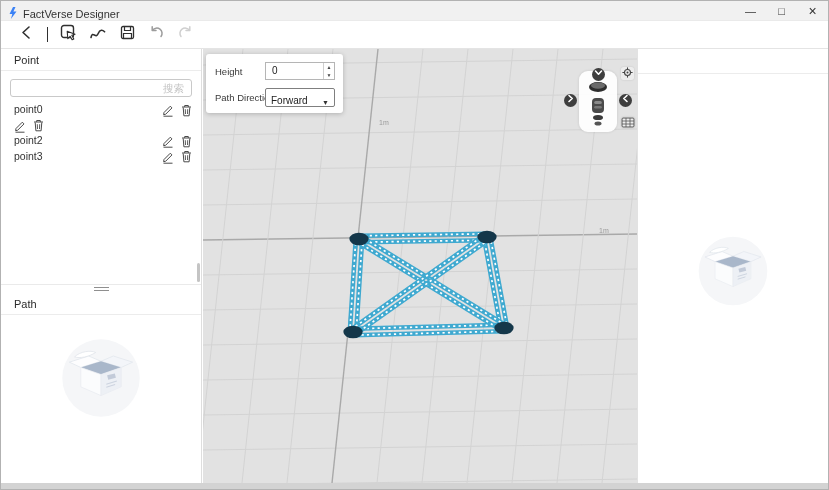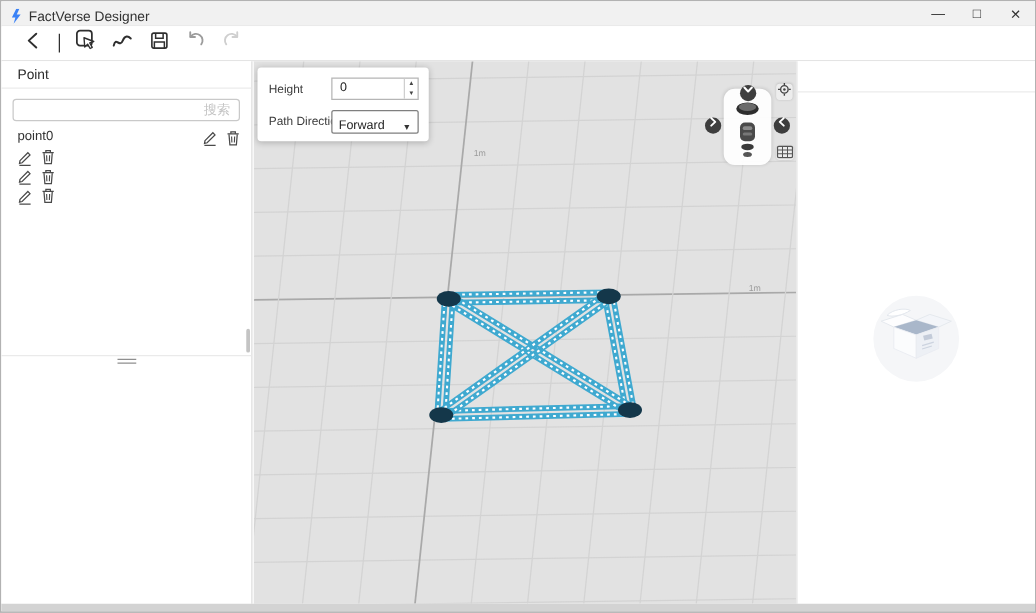--- a/index.html
+++ b/index.html
@@ -193,39 +193,41 @@
                     <path d="M1 3 H10" stroke="#4a4a4a" stroke-width="1" fill="none"></path>
                     <path d="M3.7 3 V1.5 H7.3 V3" stroke="#4a4a4a" stroke-width="1" fill="none"></path>
                     <path d="M2.2 3.5 L2.9 11.8 H8.1 L8.8 3.5" stroke="#4a4a4a" stroke-width="1" fill="none"></path>
                     <line x1="4.3" y1="5.2" x2="4.5" y2="10" stroke="#4a4a4a" stroke-width="0.9"></line>
                     <line x1="6.7" y1="5.2" x2="6.5" y2="10" stroke="#4a4a4a" stroke-width="0.9"></line>
                   </svg></span>
               </span>
           </span>
         </div>
         <div class="point-row">
+          <span class="pname">point2</span>
           <span class="row-actions">
             <span class="icon-btn">
                 <span><svg width="12" height="14" viewBox="0 0 12 14">
                     <path d="M2 9.5 L8.3 3.2 L10 4.9 L3.7 11.2 L1.6 11.7 Z" fill="none" stroke="#4a4a4a" stroke-width="1"></path>
                     <line x1="1.5" y1="13.2" x2="10.5" y2="13.2" stroke="#4a4a4a" stroke-width="1"></line>
                   </svg></span>
               </span>
             <span class="icon-btn">
                 <span><svg width="11" height="13" viewBox="0 0 11 13">
                     <path d="M1 3 H10" stroke="#4a4a4a" stroke-width="1" fill="none"></path>
                     <path d="M3.7 3 V1.5 H7.3 V3" stroke="#4a4a4a" stroke-width="1" fill="none"></path>
                     <path d="M2.2 3.5 L2.9 11.8 H8.1 L8.8 3.5" stroke="#4a4a4a" stroke-width="1" fill="none"></path>
                     <line x1="4.3" y1="5.2" x2="4.5" y2="10" stroke="#4a4a4a" stroke-width="0.9"></line>
                     <line x1="6.7" y1="5.2" x2="6.5" y2="10" stroke="#4a4a4a" stroke-width="0.9"></line>
                   </svg></span>
               </span>
           </span>
         </div>
         <div class="point-row">
+          <span class="pname">point3</span>
           <span class="row-actions">
             <span class="icon-btn">
                 <span><svg width="12" height="14" viewBox="0 0 12 14">
                     <path d="M2 9.5 L8.3 3.2 L10 4.9 L3.7 11.2 L1.6 11.7 Z" fill="none" stroke="#4a4a4a" stroke-width="1"></path>
                     <line x1="1.5" y1="13.2" x2="10.5" y2="13.2" stroke="#4a4a4a" stroke-width="1"></line>
                   </svg></span>
               </span>
             <span class="icon-btn">
                 <span><svg width="11" height="13" viewBox="0 0 11 13">
                     <path d="M1 3 H10" stroke="#4a4a4a" stroke-width="1" fill="none"></path>
@@ -238,20 +240,30 @@
           </span>
         </div>
       </div>
       <div class="scroll-thumb"></div>
     </div>
 
     <div class="splitter">
       <div class="grip"></div>
     </div>
 
+    <div class="path-panel">
+      <div class="panel-header">Path</div>
+      <div class="empty-wrap">
+        <span>
+          <svg width="88" height="88" viewBox="0 0 100 100">
+              <use href="#empty-box"></use>
+            </svg>
+        </span>
+      </div>
+    </div>
   </div>
 
   <div class="viewport">
     <svg class="scene" width="434" height="434" viewBox="0 0 434 434">
         <line x1="0" y1="16" x2="434" y2="10" stroke="#d3d3d3" stroke-width="1"></line>
         <line x1="0" y1="51" x2="434" y2="45" stroke="#d3d3d3" stroke-width="1"></line>
         <line x1="0" y1="86" x2="434" y2="80" stroke="#d3d3d3" stroke-width="1"></line>
         <line x1="0" y1="121" x2="434" y2="115" stroke="#d3d3d3" stroke-width="1"></line>
         <line x1="0" y1="156" x2="434" y2="150" stroke="#d3d3d3" stroke-width="1"></line>
         <line x1="0" y1="191" x2="434" y2="185" stroke="#a9a9a9" stroke-width="1.4"></line>

